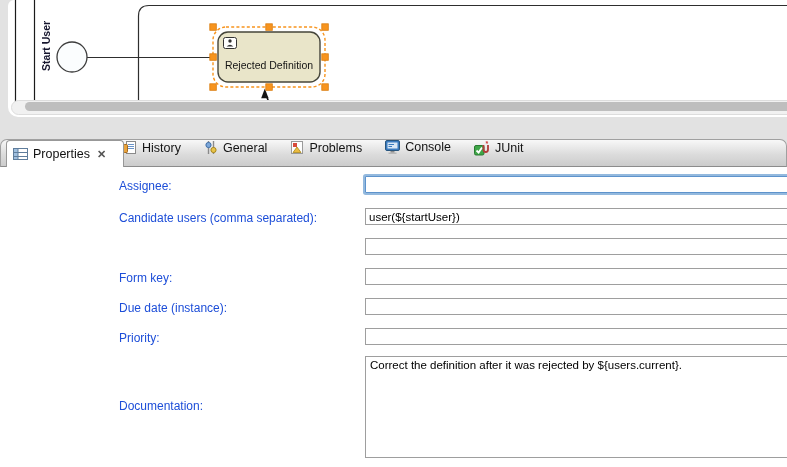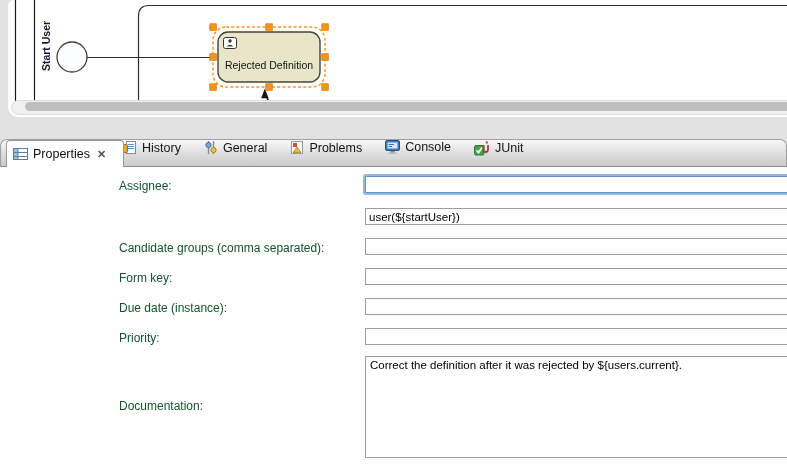--- a/index.html
+++ b/index.html
@@ -31,21 +31,21 @@
   .sidebar{position:absolute;left:2px;top:0;bottom:0;width:103px;background:#EAEAEA;
            border-left:1px solid #ACACAC;border-right:1px solid #ACACAC;}
   .sb-header{position:absolute;left:0;right:0;top:0;height:12px;background:#DDDDDD;border-bottom:1px solid #8A8A8A;}
   .sb-item{position:absolute;left:0;right:2px;height:16px;line-height:16px;padding-left:7px;
            font-size:11.5px;color:#111;background:#DFDCC4;border:1px solid #91917E;border-left:none;
            border-radius:0 3px 3px 0;box-shadow:0 1px 0 rgba(0,0,0,0.12);}
   .sb-item.selected{background:transparent;border-color:transparent;box-shadow:none;font-weight:bold;}
 
   
   .form{position:absolute;left:107px;top:0;right:0;bottom:0;}
-  .f-label{position:absolute;left:12px;font-size:12px;color:#14532d;white-space:nowrap;}
+  .f-label{position:absolute;left:12px;font-size:12px;color:#1d4ed8;white-space:nowrap;}
   .f-input{position:absolute;left:258px;width:440px;height:17px;box-sizing:border-box;
            border:1px solid #9E9E9E;background:#FFF;font-family:"Liberation Sans",sans-serif;
            font-size:11.5px;padding:1px 3px;color:#000;}
   .f-input.focused{border:1px solid #5E93CC;box-shadow:0 0 0 2px rgba(120,168,214,0.8);border-radius:1px;}
   .f-textarea{position:absolute;left:258px;top:189px;width:440px;height:102px;box-sizing:border-box;
               border:1px solid #9E9E9E;background:#FFF;font-family:"Liberation Sans",sans-serif;
               font-size:11.5px;padding:2px 4px;color:#000;resize:none;}
 </style>
 </head>
 <body>
@@ -158,23 +158,23 @@
       </div>
     </div>
 
     <div class="content">
 
 
       <div class="form">
         <span class="f-label" style="top:12px">Assignee:</span>
         <input class="f-input focused" style="top: 9px;" type="text" value="">
 
+        <span class="f-label" style="top:44px">Candidate users (comma separated):</span>
         <input class="f-input" style="top: 41px;" type="text" value="user(${startUser})">
 
-        <span class="f-label" style="top:74px">Candidate groups (comma separated):</span>
         <input class="f-input" style="top: 71px;" type="text" value="">
 
         <span class="f-label" style="top:104px">Form key:</span>
         <input class="f-input" style="top: 101px;" type="text" value="">
 
         <span class="f-label" style="top:134px">Due date (instance):</span>
         <input class="f-input" style="top: 131px;" type="text" value="">
 
         <span class="f-label" style="top:164px">Priority:</span>
         <input class="f-input" style="top: 161px;" type="text" value="">

